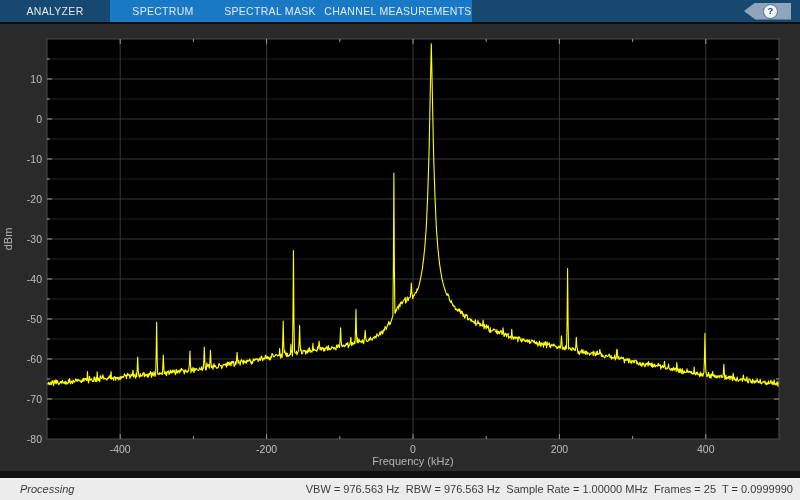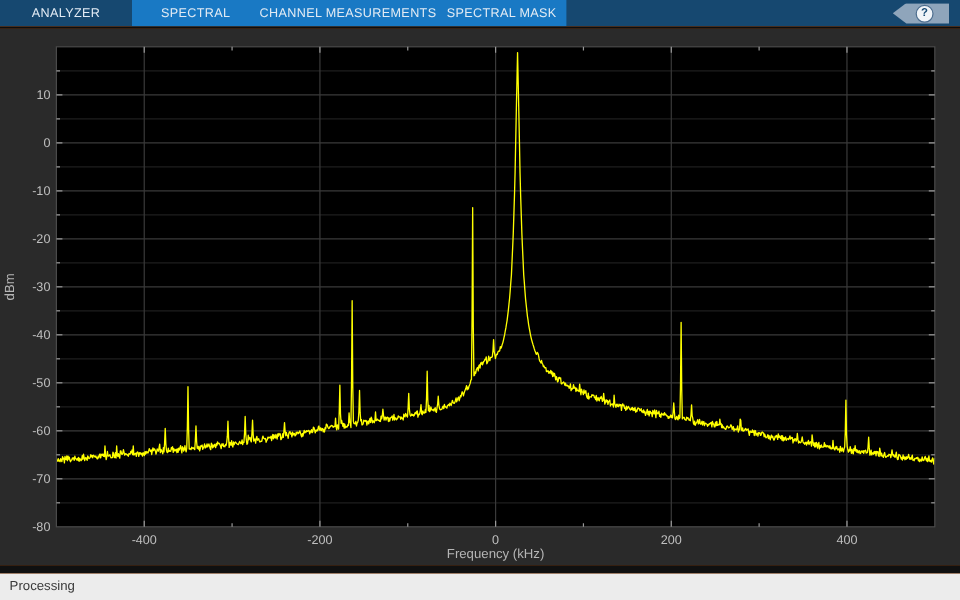--- a/index.html
+++ b/index.html
@@ -1,16 +1,16 @@
 <!DOCTYPE html>
 <html><head>
 <meta charset="utf-8">
 <style>
   html,body{margin:0;padding:0;background:#2a2a2a;}
-  #app{position:relative;width:800px;height:500px;overflow:hidden;background:#f97316;
+  #app{position:relative;width:800px;height:500px;overflow:hidden;background:#7dd3fc;
        font-family:"Liberation Sans",sans-serif;}
   
   .toolstrip{position:absolute;top:0;left:0;width:800px;height:22px;display:flex;background:#164870;}
   .tabgroup{display:flex;height:22px;}
   .tabgroup.light{background:#1979c4;}
   .tab{display:flex;align-items:center;justify-content:center;height:22px;
        font-size:10.5px;letter-spacing:.3px;color:#e2ebf4;cursor:pointer;white-space:nowrap;}
   .toolstrip-right{flex:1;display:flex;align-items:center;justify-content:flex-end;padding-right:9px;}
   .help-btn{width:47px;height:17px;background:#8fa5bb;display:flex;align-items:center;
             clip-path:polygon(0 50%,24% 0,100% 0,100% 100%,24% 100%);cursor:pointer;}
@@ -19,36 +19,36 @@
                display:flex;align-items:center;justify-content:center;line-height:1;}
   .strip-top{position:absolute;top:22px;left:0;width:800px;height:2px;background:#0d0d0d;}
   
   .figure{position:absolute;top:24px;left:0;width:800px;height:447px;background:#2a2a2a;}
   svg{display:block;}
   svg text{font-family:"Liberation Sans",sans-serif;}
   .strip-bottom{position:absolute;top:471px;left:0;width:800px;height:7px;background:#101010;}
   
   .statusbar{position:absolute;top:478px;left:0;width:800px;height:22px;background:#ececec;
              display:flex;align-items:center;font-size:11px;color:#3a3a3a;}
-  .status-left{padding-left:8px;}
+  .status-left{padding-left:20px;font-style:italic;}
   .status-right{margin-left:auto;padding-right:7px;white-space:pre;}
 </style>
 </head>
 <body>
 
 <div id="app">
 
   <div class="toolstrip">
     <div class="tabgroup dark">
       <div class="tab" style="width:110px">ANALYZER</div>
     </div>
     <div class="tabgroup light">
-      <div class="tab" style="width:106px">SPECTRAL</div>
+      <div class="tab" style="width:106px">SPECTRUM</div>
+      <div class="tab" style="width:108px">SPECTRAL MASK</div>
       <div class="tab" style="width:148px">CHANNEL MEASUREMENTS</div>
-      <div class="tab" style="width:108px">SPECTRAL MASK</div>
     </div>
     <div class="toolstrip-right">
       <div class="help-btn">
         <span class="help-circle">?</span>
       </div>
     </div>
   </div>
   <div class="strip-top"></div>
 
   <div class="figure">
@@ -152,15 +152,16 @@
         <text x="42" y="378.5" text-anchor="end" font-size="10.5" fill="#bfbfbf">-70</text>
         <text x="42" y="418.5" text-anchor="end" font-size="10.5" fill="#bfbfbf">-80</text>
         <text x="413" y="441" text-anchor="middle" font-size="11" fill="#b5b5b5">Frequency (kHz)</text>
         <text transform="translate(12,215) rotate(-90)" text-anchor="middle" font-size="11" fill="#b5b5b5">dBm</text>
       </svg>
   </div>
   <div class="strip-bottom"></div>
 
   <div class="statusbar">
     <span class="status-left">Processing</span>
+    <span class="status-right">VBW = 976.563 Hz  RBW = 976.563 Hz  Sample Rate = 1.00000 MHz  Frames = 25  T = 0.0999990</span>
   </div>
 
 </div>
 
 </body></html>

